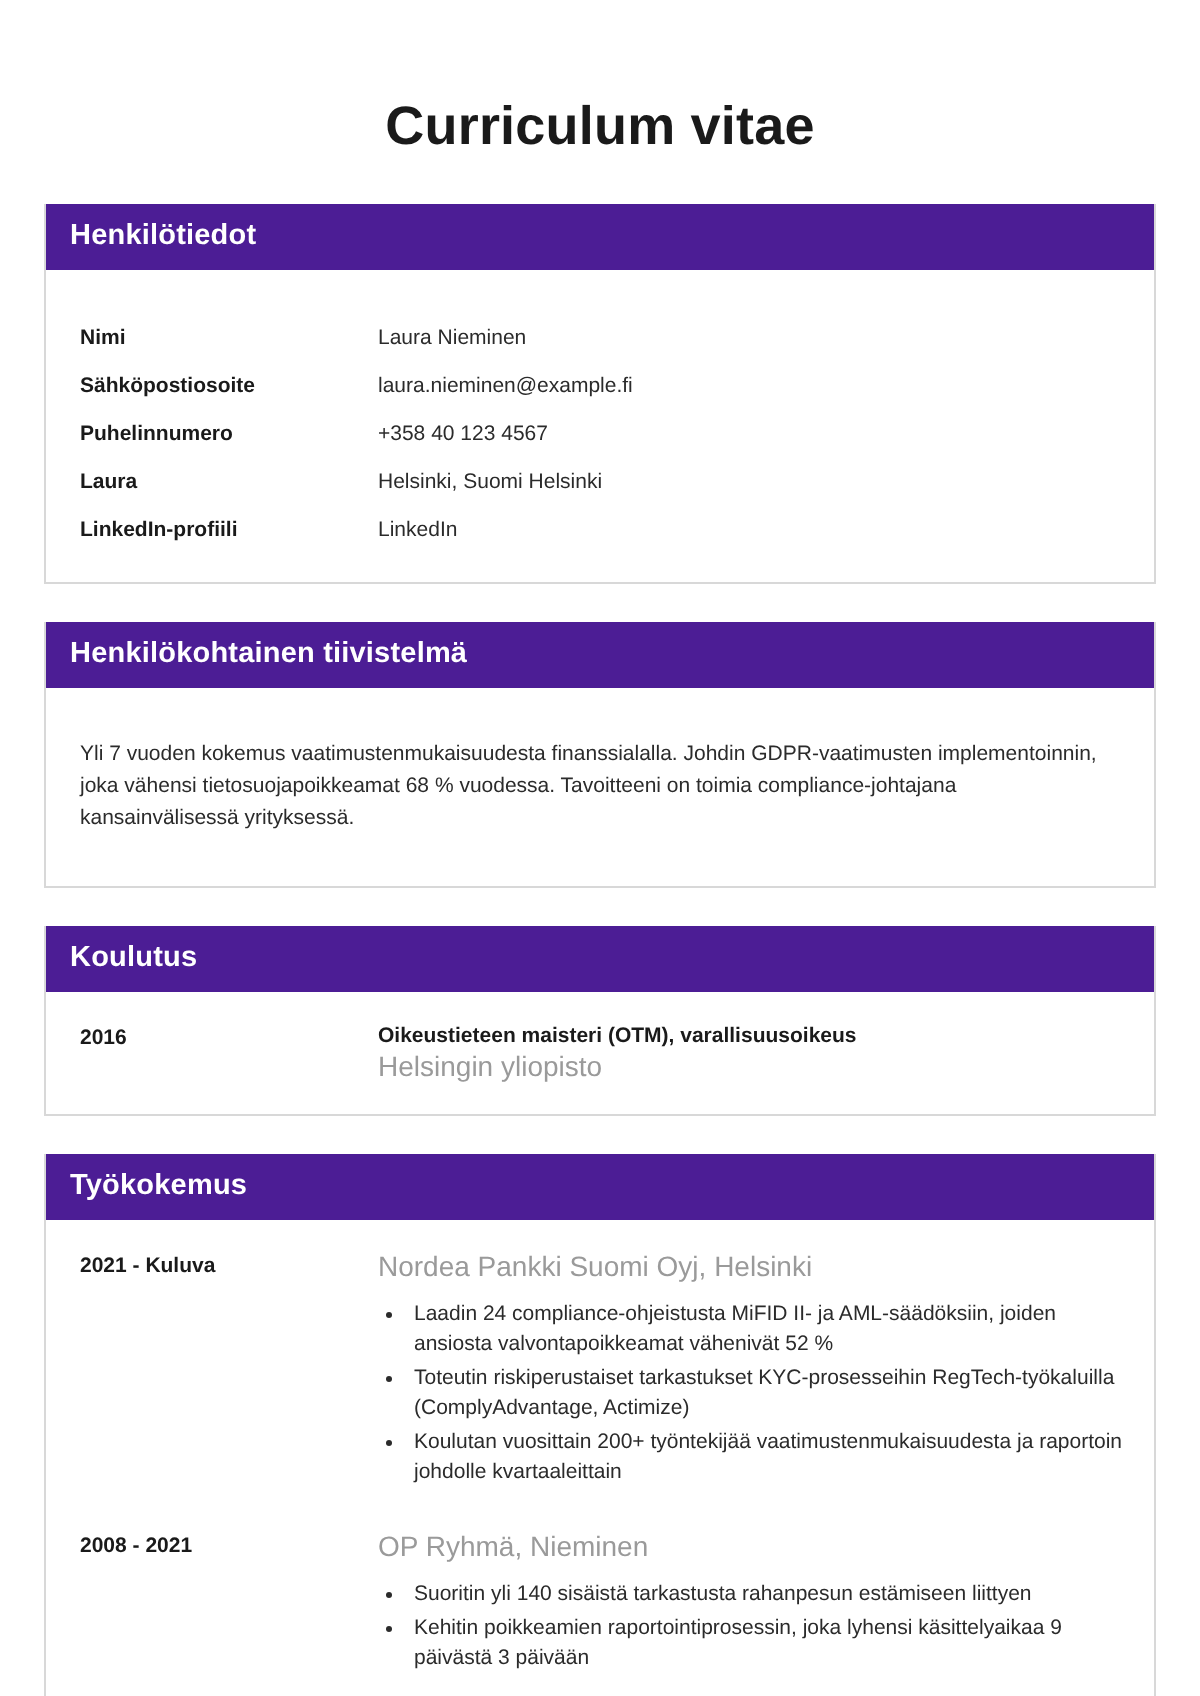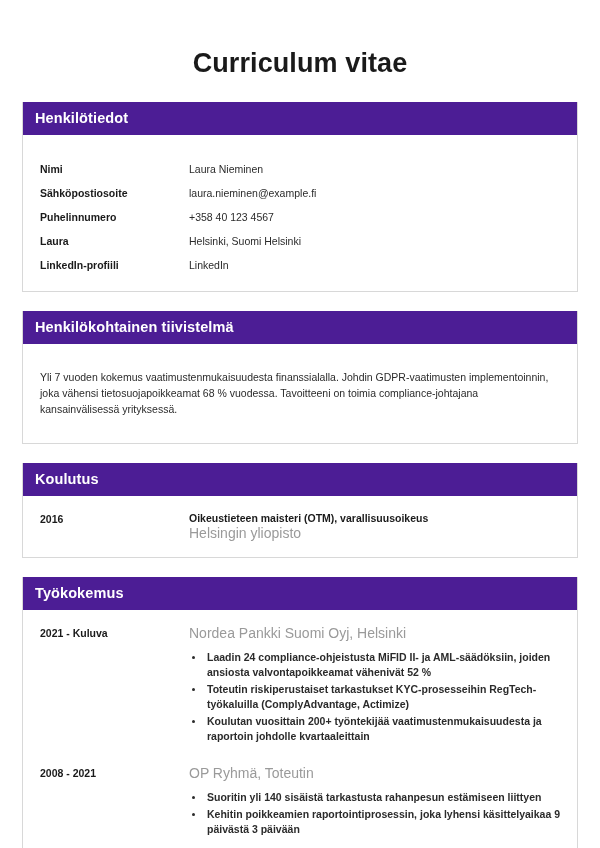--- a/index.html
+++ b/index.html
@@ -125,21 +125,20 @@
   .entry-org {
     font-size: 14px;
     color: #9a9a9a;
     line-height: 16px;
     margin-top: 0;
   }
   .entry-bullets {
     margin: 9px 0 0 0;
     padding: 0 0 0 16px;
     list-style: disc;
-    font-weight: bold;
   }
   .entry-bullets li {
     font-size: 10.5px;
     line-height: 15px;
     color: #2b2b2b;
     margin-bottom: 2px;
     padding-left: 2px;
   }
   .entry-bullets li::marker {
     font-size: 10px;
@@ -216,21 +215,21 @@
               <li>Laadin 24 compliance-ohjeistusta MiFID II- ja AML-säädöksiin, joiden ansiosta valvontapoikkeamat vähenivät 52 %</li>
               <li>Toteutin riskiperustaiset tarkastukset KYC-prosesseihin RegTech-työkaluilla (ComplyAdvantage, Actimize)</li>
               <li>Koulutan vuosittain 200+ työntekijää vaatimustenmukaisuudesta ja raportoin johdolle kvartaaleittain</li>
             </ul>
           </div>
         </div>
 
         <div class="entry">
           <div class="entry-date">2008 - 2021</div>
           <div class="entry-main">
-            <div class="entry-org">OP Ryhmä, Toteutin</div>
+            <div class="entry-org">OP Ryhmä, Nieminen</div>
             <ul class="entry-bullets">
               <li>Suoritin yli 140 sisäistä tarkastusta rahanpesun estämiseen liittyen</li>
               <li>Kehitin poikkeamien raportointiprosessin, joka lyhensi käsittelyaikaa 9 päivästä 3 päivään</li>
             </ul>
           </div>
         </div>
 
       </div>
     </section>
 

